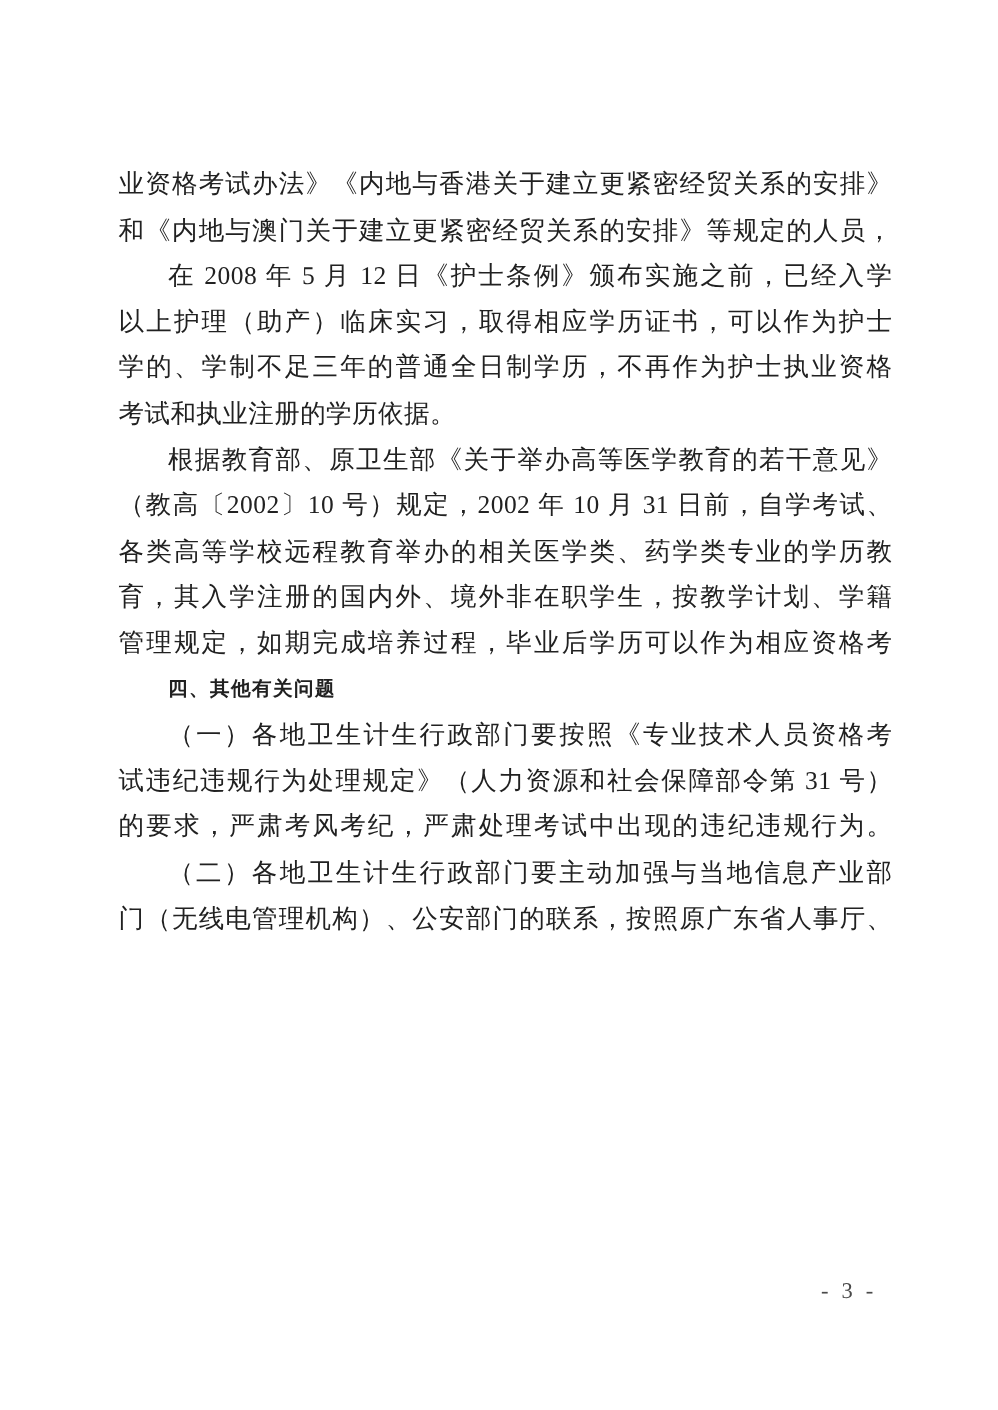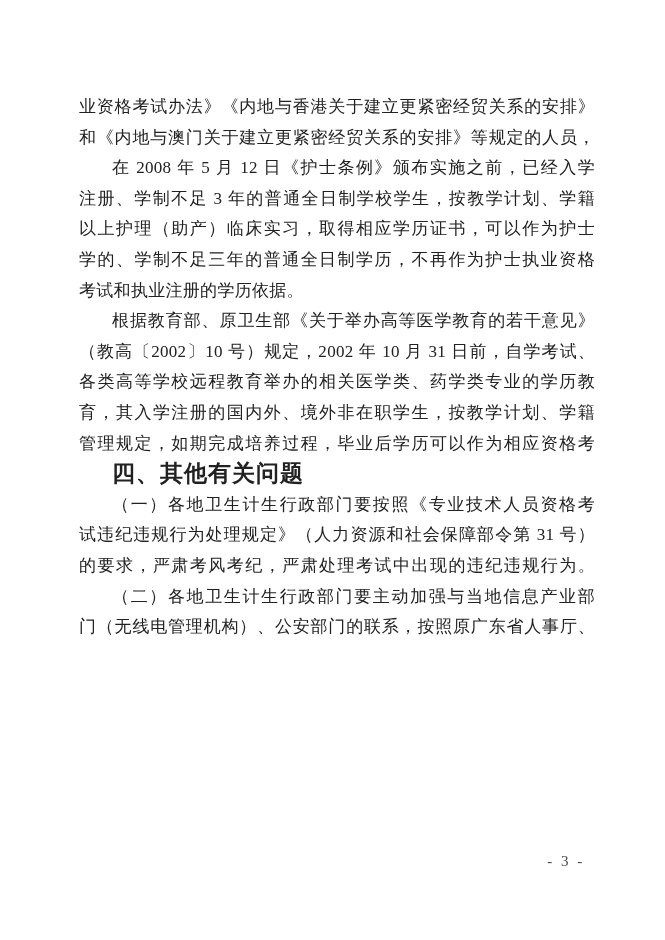--- a/index.html
+++ b/index.html
@@ -12,42 +12,42 @@
     width: 665px;
     height: 940px;
     background: #ffffff;
     overflow: hidden;
     font-family: "Liberation Serif", "DejaVu Serif", serif;
     color: #212121;
   }
   .content {
     position: absolute;
     left: 79px;
-    top: 92px;
+    top: 108px;
     width: 516px;
   }
   .line {
     font-size: 17px;
     line-height: 30.6px;
     height: 30.6px;
     white-space: nowrap;
     letter-spacing: 0.3px;
   }
   .line.j {
     white-space: normal;
     text-align: justify;
     text-align-last: justify;
   }
   .line.indent {
     padding-left: 33px;
   }
   .line.heading {
-    font-family: Liberation Serif, serif;
+    font-family: Liberation Mono, monospace;
     font-weight: 700;
-    font-size: 23px;
+    font-size: 13px;
     letter-spacing: 1px;
   }
   .footer {
     position: absolute;
     left: 540px;
     top: 853px;
     width: 52px;
     text-align: center;
     font-size: 15px;
     letter-spacing: 2.5px;
@@ -56,21 +56,20 @@
   }
 </style>
 </head>
 <body>
 
 <div class="page">
   <div class="content">
     <div class="line j">业资格考试办法》《内地与香港关于建立更紧密经贸关系的安排》</div>
     <div class="line j">和《内地与澳门关于建立更紧密经贸关系的安排》等规定的人员，</div>
     <div class="line j indent">在 2008 年 5 月 12 日《护士条例》颁布实施之前，已经入学</div>
-    <div class="line j">注册、学制不足 3 年的普通全日制学校学生，按教学计划、学籍</div>
     <div class="line j">以上护理（助产）临床实习，取得相应学历证书，可以作为护士</div>
     <div class="line j">学的、学制不足三年的普通全日制学历，不再作为护士执业资格</div>
     <div class="line">考试和执业注册的学历依据。</div>
     <div class="line j indent">根据教育部、原卫生部《关于举办高等医学教育的若干意见》</div>
     <div class="line j">（教高〔2002〕10 号）规定，2002 年 10 月 31 日前，自学考试、</div>
     <div class="line j">各类高等学校远程教育举办的相关医学类、药学类专业的学历教</div>
     <div class="line j">育，其入学注册的国内外、境外非在职学生，按教学计划、学籍</div>
     <div class="line j">管理规定，如期完成培养过程，毕业后学历可以作为相应资格考</div>
     <div class="line heading indent">四、其他有关问题</div>
     <div class="line j indent">（一）各地卫生计生行政部门要按照《专业技术人员资格考</div>

